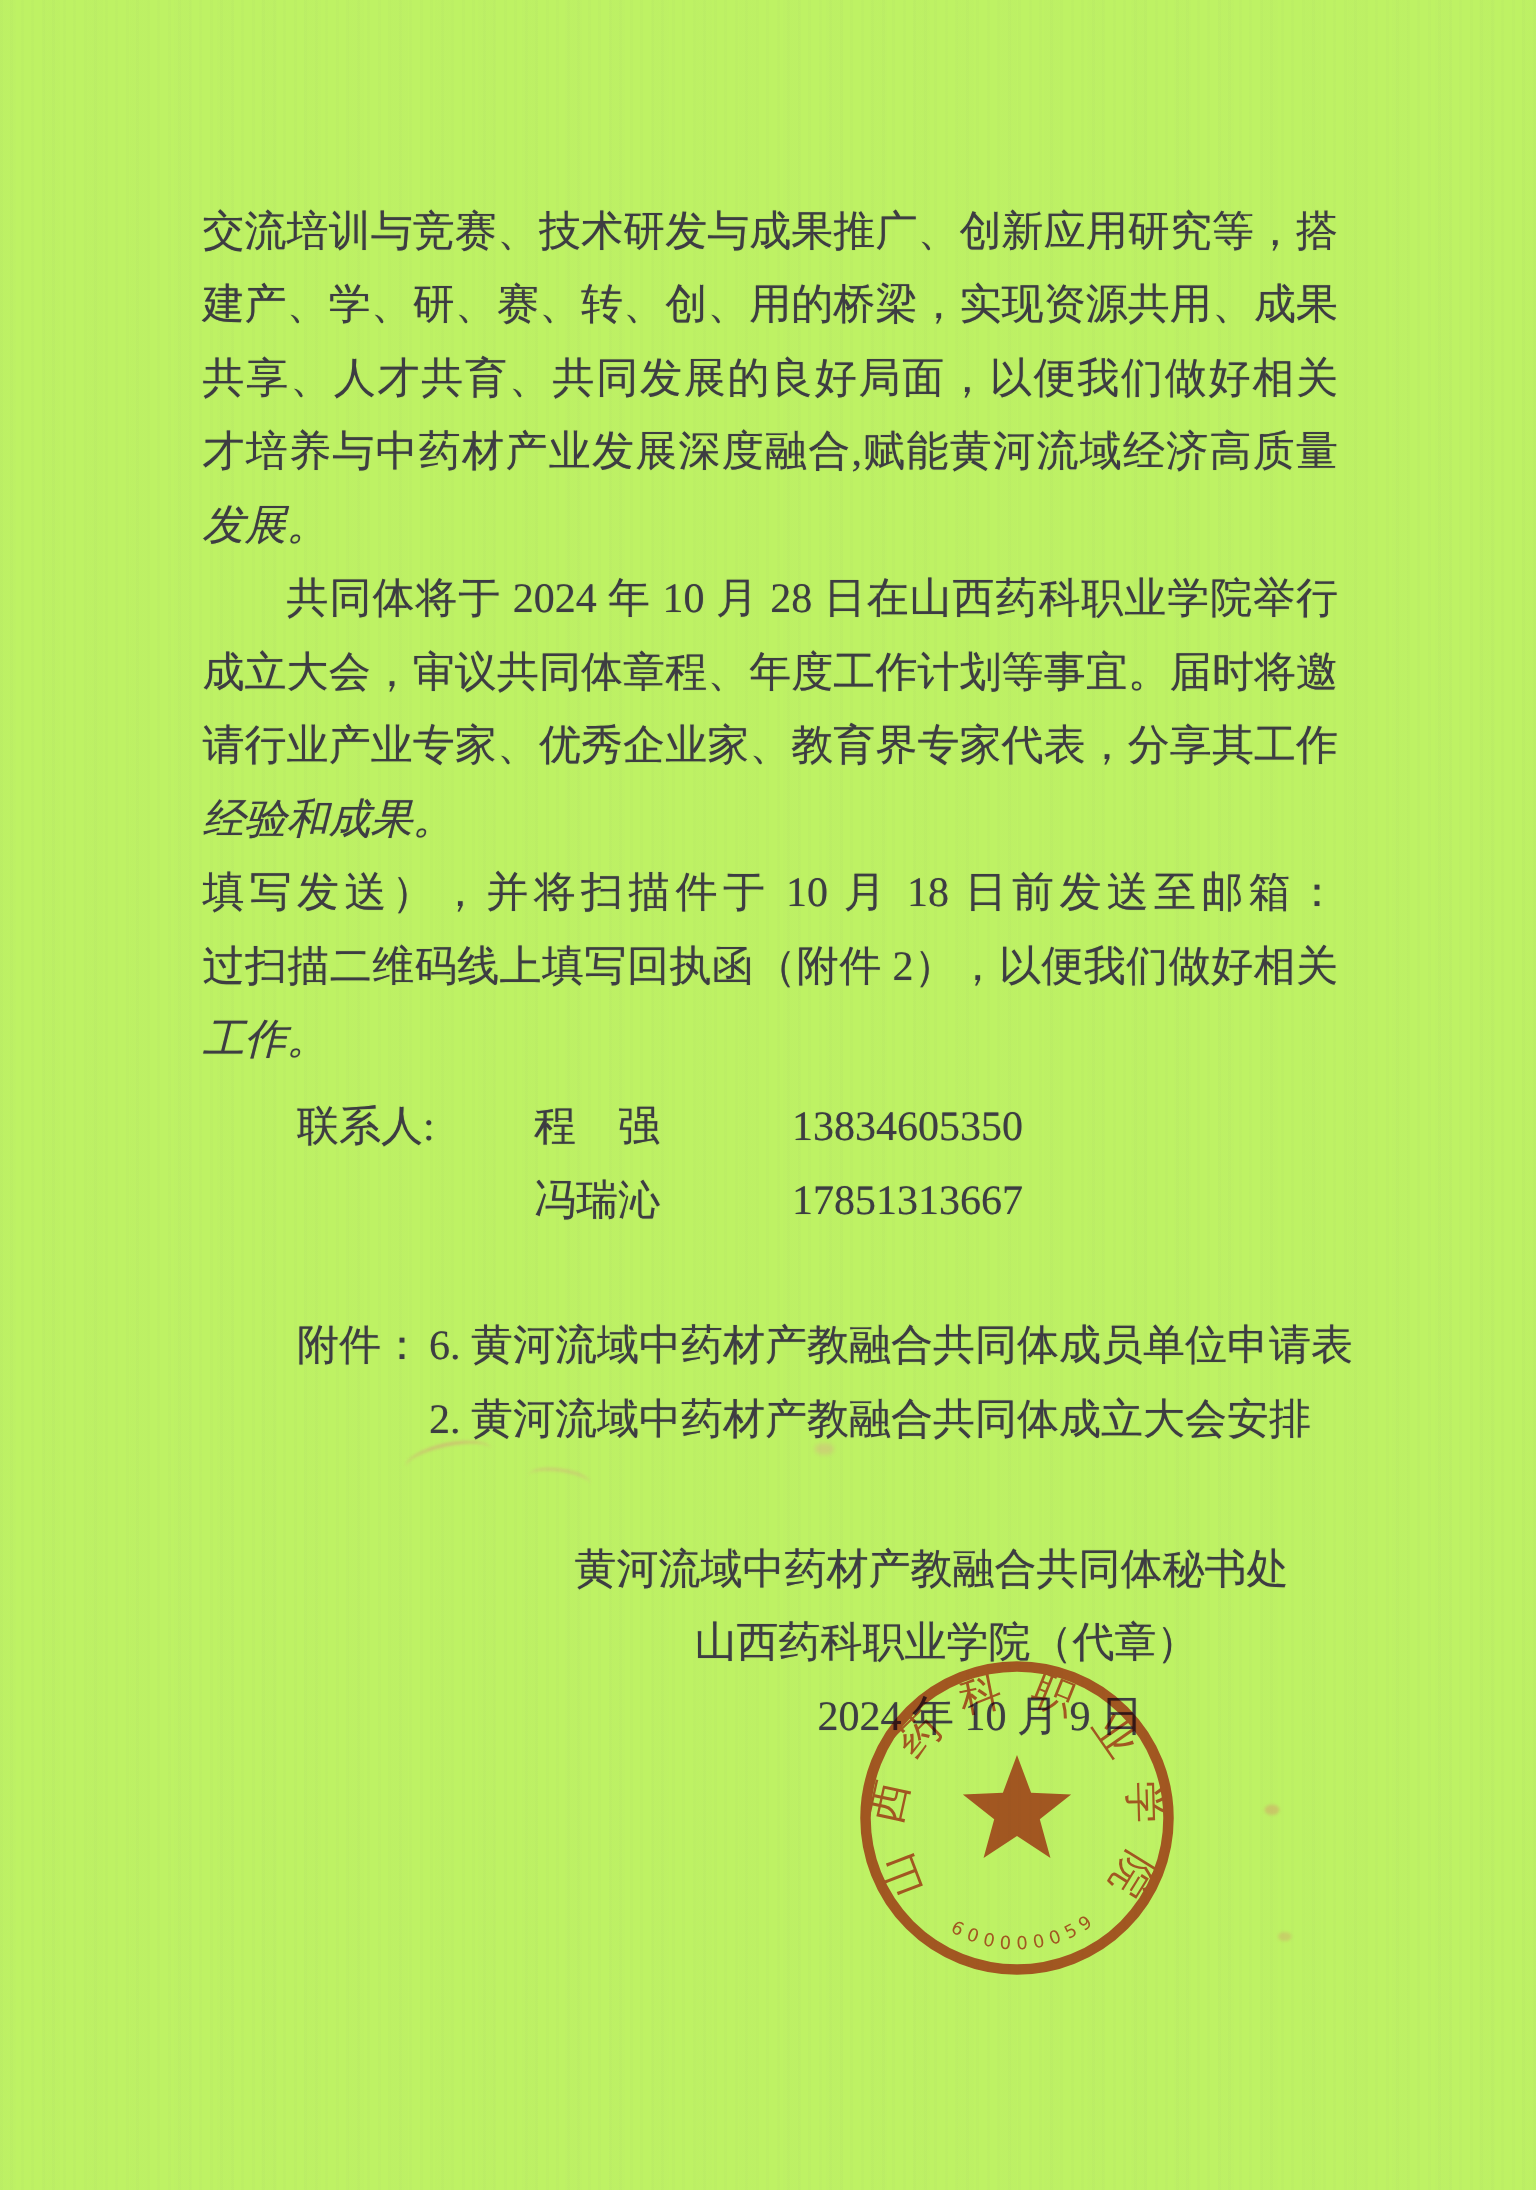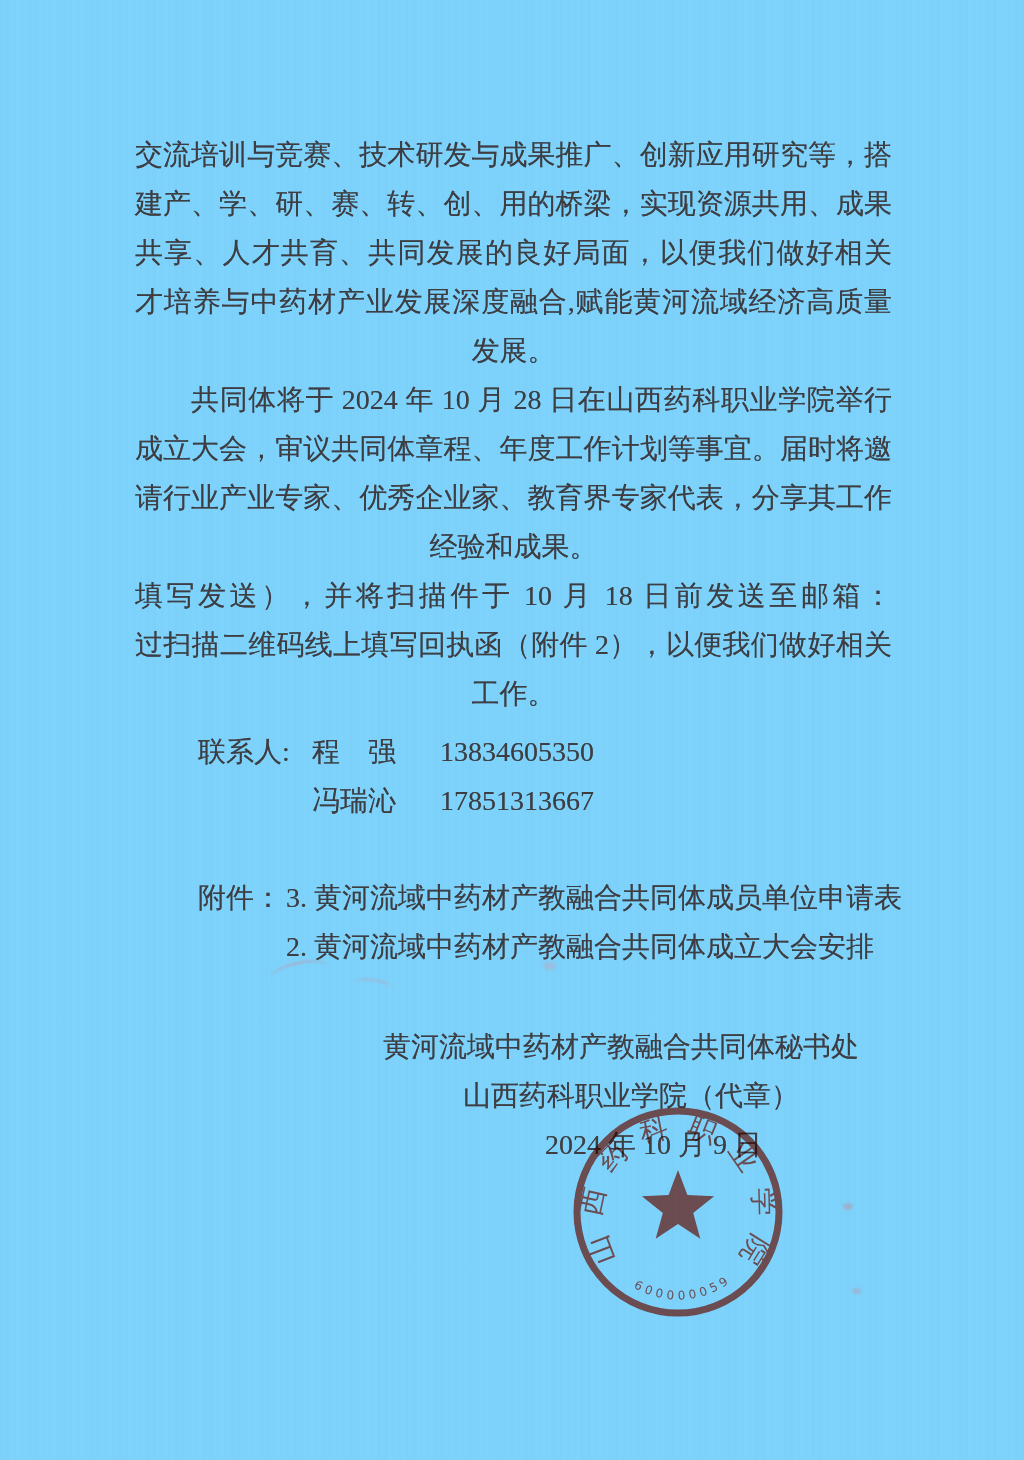--- a/index.html
+++ b/index.html
@@ -1,44 +1,44 @@
 <!DOCTYPE html>
 <html><head>
 <meta charset="utf-8">
 <style>
   html,body { margin:0; padding:0; background:#e8e8e8; }
   .page {
     position:relative;
     width:1024px; height:1460px;
     margin:0 auto;
-    background:#7dd3fc;
+    background:#bef264;
     color:#3d3d42;
     font-family:"Liberation Serif","DejaVu Serif",serif;
     overflow:hidden;
   }
   
   .page::before {
     content:""; position:absolute; inset:0; pointer-events:none;
     background:
       repeating-linear-gradient(90deg, rgba(100,100,125,.018) 0 2px, rgba(0,0,0,0) 2px 7px),
       repeating-linear-gradient(90deg, rgba(120,120,145,.013) 0 11px, rgba(0,0,0,0) 11px 29px);
   }
   .content {
     position:absolute; left:135px; top:130px; width:757px;
     font-size:28px; line-height:49px;
     text-shadow:0 0 .6px rgba(61,61,66,.55);
   }
   .ln { height:49px; white-space:nowrap; overflow:visible; }
   .j   { text-align:justify; text-align-last:justify; text-justify:inter-character; }
-  .end { text-align:center; }
+  .end { text-align:left;font-style:italic; }
   .ind { text-indent:2em; }
 
   .contact-row {
     display:grid; grid-template-columns:114px 128px auto;
-    margin-left:63px; height:49px; line-height:49px; white-space:nowrap;
+    margin-left:63px; height:49px; line-height:49px; white-space:nowrap;gap:44px;
   }
   .contact-row.first { margin-top:9px; }
   .attach-row { margin-left:63px; height:49px; line-height:49px; white-space:nowrap; }
   .attach-row.first { margin-top:48px; }
   .attach-label { display:inline-block; width:88px; }
   .attach-row.second { padding-left:88px; }
 
   .signoff-org    { margin-top:51px; margin-left:248px; height:49px; line-height:49px; white-space:nowrap; }
   .signoff-agency { margin-left:328px; height:49px; line-height:49px; white-space:nowrap; }
   .signoff-date   { margin-left:410px; height:49px; line-height:49px; white-space:nowrap; }
@@ -86,21 +86,21 @@
       <span>程　强</span>
       <span>13834605350</span>
     </div>
     <div class="contact-row">
       <span></span>
       <span>冯瑞沁</span>
       <span>17851313667</span>
     </div>
 
     <div class="attach-row first">
-      <span class="attach-label">附件：</span><span>3. 黄河流域中药材产教融合共同体成员单位申请表</span>
+      <span class="attach-label">附件：</span><span>6. 黄河流域中药材产教融合共同体成员单位申请表</span>
     </div>
     <div class="attach-row second">
       <span>2. 黄河流域中药材产教融合共同体成立大会安排</span>
     </div>
 
     <div class="signoff-org">黄河流域中药材产教融合共同体秘书处</div>
     <div class="signoff-agency">山西药科职业学院（代章）</div>
     <div class="signoff-date">2024 年 10 月 9 日</div>
   </div>
 

